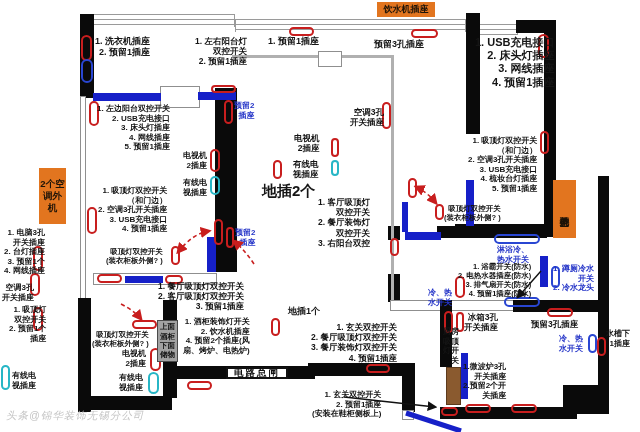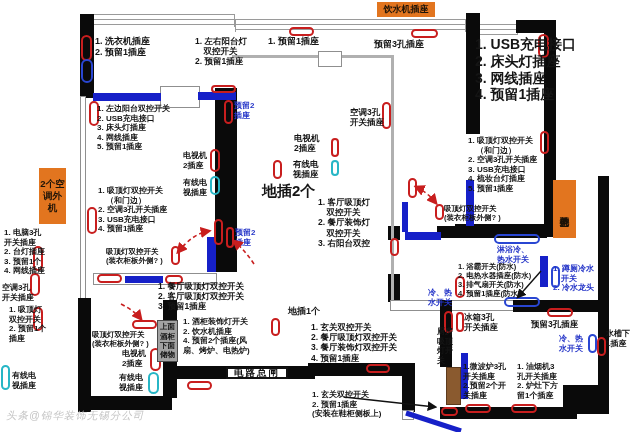--- a/index.html
+++ b/index.html
@@ -7,21 +7,21 @@
         font-family:"Liberation Sans","DejaVu Sans",sans-serif;}
   .wall{position:absolute;background:#0a0a0a;}
   .iwall{position:absolute;background:#fff;border:1px solid #8f8f8f;box-sizing:border-box;}
   .win{position:absolute;background:linear-gradient(to bottom,#9a9a9a 0,#9a9a9a 1px,#fff 1px,#fff 5px,#9a9a9a 5px,#9a9a9a 6px,#fff 6px,#fff 10px,#9a9a9a 10px,#9a9a9a 11px,#fff 11px);border-left:1px solid #9a9a9a;border-right:1px solid #9a9a9a;box-sizing:border-box;}
   .thin{position:absolute;background:#b0b0b0;}
   .bar{position:absolute;background:#1620c8;}
   .door{position:absolute;background:#8a5a2f;border:1px solid #5c3a1c;box-sizing:border-box;}
   .ov{position:absolute;border:2px solid #c81e1e;border-radius:12px;box-sizing:border-box;z-index:6;}
   .ov.b{border-color:#2946d2;}
   .ov.t{border-color:#27b6c6;}
-  .note{position:absolute;color:#151515;font-size:8px;line-height:1.2;white-space:pre-line;font-weight:700;z-index:7;}
+  .note{position:absolute;color:#151515;font-size:8px;line-height:1.2;white-space:pre-line;font-weight:700;z-index:7;text-align:right;}
   .note.blue{color:#2535c8;}
   .badge{position:absolute;background:#e2751f;color:#1c1308;font-weight:700;display:flex;align-items:center;justify-content:center;text-align:center;z-index:7;line-height:1.25;}
   .graybox{position:absolute;background:#a2a2a2;color:#111;border:1px solid #4a4a4a;font-weight:700;display:flex;align-items:center;justify-content:center;text-align:center;line-height:1.25;z-index:7;box-sizing:border-box;}
   .breaker{position:absolute;background:#fff;color:#111;border:2px solid #111;font-weight:700;display:flex;align-items:center;justify-content:center;z-index:7;box-sizing:border-box;letter-spacing:2px;}
   .wm{position:absolute;color:rgba(190,190,190,0.9);font-size:10.5px;z-index:9;letter-spacing:1px;font-style:italic;}
   .arrows{position:absolute;left:0;top:0;z-index:8;pointer-events:none;}
   .ar{fill:none;stroke:#c81e1e;stroke-width:1.6;stroke-dasharray:4 3;}
   .bl{fill:none;stroke:#111;stroke-width:1.4;}
 </style>
 </head>
@@ -186,21 +186,21 @@
 4. 预留2个插座(风
 扇、烤炉、电热炉)</div>
   <div class="note" style="left:288px;top:306px;font-size:9px">地插1个</div>
   <div class="note" style="left:311px;top:322px;font-size:8.5px">1. 玄关双控开关
 2. 餐厅吸顶灯双控开关
 3. 餐厅装饰灯双控开关
 4. 预留1插座</div>
   <div class="note" style="left:312px;top:390px">1. 玄关双控开关
 2. 预留1插座
 (安装在鞋柜侧板上)</div>
-  <div class="note" style="left:475px;top:36px;font-size:14px">1. USB充电接口
+  <div class="note" style="left:475px;top:36px;font-size:11px">1. USB充电接口
 2. 床头灯插座
 3. 网线插座
 4. 预留1插座</div>
   <div class="note" style="left:468px;top:136px">1. 吸顶灯双控开关
 　（和门边）
 2. 空调3孔开关插座
 3. USB充电接口
 4. 梳妆台灯插座
 5. 预留1插座</div>
   <div class="note" style="left:444px;top:204px;font-size:7.5px">吸顶灯双控开关
@@ -221,24 +221,20 @@
 水开关</div>
   <div class="note" style="left:606px;top:329px">水槽下
 1插座</div>
   <div class="note" style="left:464px;top:312px;font-size:8.5px">冰箱3孔
 开关插座</div>
   <div class="note" style="left:437px;top:327px;width:22px">厨房吸顶灯开关</div>
   <div class="note" style="left:463px;top:362px">1.微波炉3孔
 开关插座
 2.预留2个开
 关插座</div>
-  <div class="note" style="left:517px;top:362px">1. 油烟机3
-孔开关插座
-2. 炉灶下方
-留1个插座</div>
 
   <div class="badge" style="left:377px;top:2px;width:58px;height:15px;font-size:9px">饮水机插座</div>
   <div class="badge" style="left:39px;top:168px;width:27px;height:56px;font-size:9.5px">2个空调外机</div>
   <div class="badge" style="left:553px;top:180px;width:23px;height:58px;font-size:9.5px;writing-mode:vertical-rl">空调外机</div>
   <div class="graybox" style="left:157px;top:320px;width:21px;height:42px;font-size:7.5px">上面酒柜下面储物</div>
   <div class="breaker" style="left:226px;top:367px;width:62px;height:12px;font-size:9.5px">电路总闸</div>
 
   <svg class="arrows" width="640" height="432" viewBox="0 0 640 432">
     <defs>
       <marker id="ra" viewBox="0 0 8 8" markerWidth="7" markerHeight="7" refX="6" refY="4" orient="auto-start-reverse">

